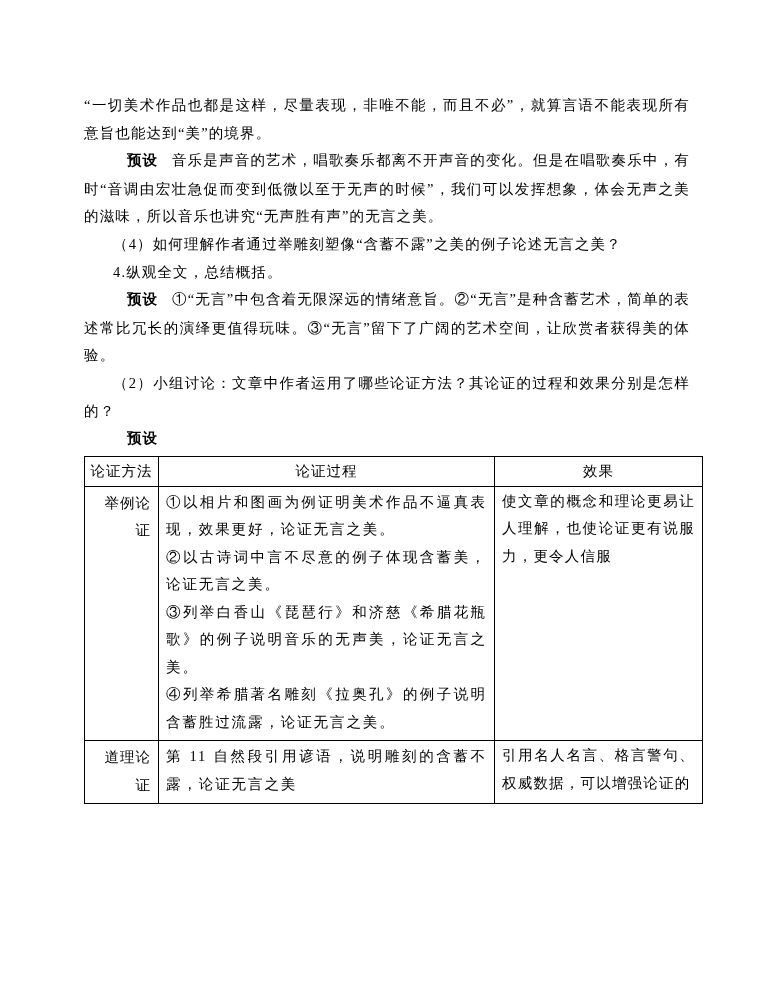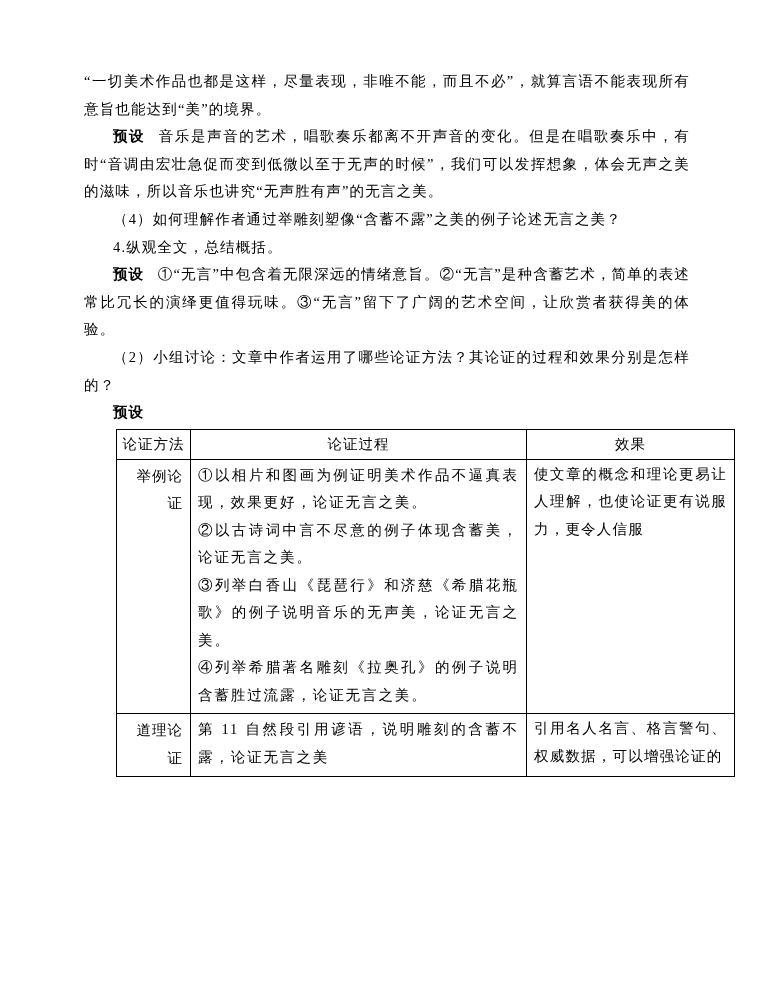--- a/index.html
+++ b/index.html
@@ -12,45 +12,45 @@
     width: 770px;
     height: 1000px;
     background: #ffffff;
     overflow: hidden;
     font-family: "Liberation Serif", "DejaVu Serif", serif;
     color: #000000;
   }
   .content {
     position: absolute;
     left: 84px;
-    top: 68px;
+    top: 92px;
     width: 606px;
   }
   .para {
     margin: 0;
     font-size: 14.5px;
     line-height: 27.6px;
     letter-spacing: 1.15px;
     text-align: justify;
     text-justify: inter-character;
     color: #000000;
   }
   .para.indent { text-indent: 2em; }
   .plabel {
     font-weight: bold;
-    font-family: Liberation Serif, serif;
+    font-family: Liberation Mono, monospace;
     letter-spacing: 1px;
     margin-right: 0.95em;
+    margin-left: 14px;
   }
   table.analysis {
     border-collapse: collapse;
     table-layout: fixed;
     width: 618px;
     margin-top: 2px;
-    margin-left: 32px;
   }
   .analysis th, .analysis td {
     border: 1px solid #000000;
     font-size: 14.5px;
     font-weight: normal;
     color: #000000;
   }
   .analysis th {
     height: 29px;
     text-align: center;

